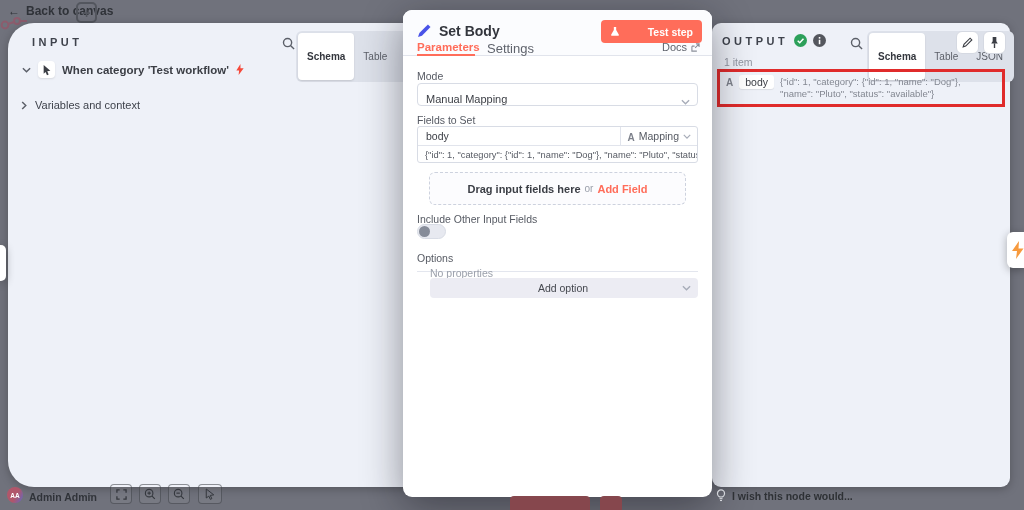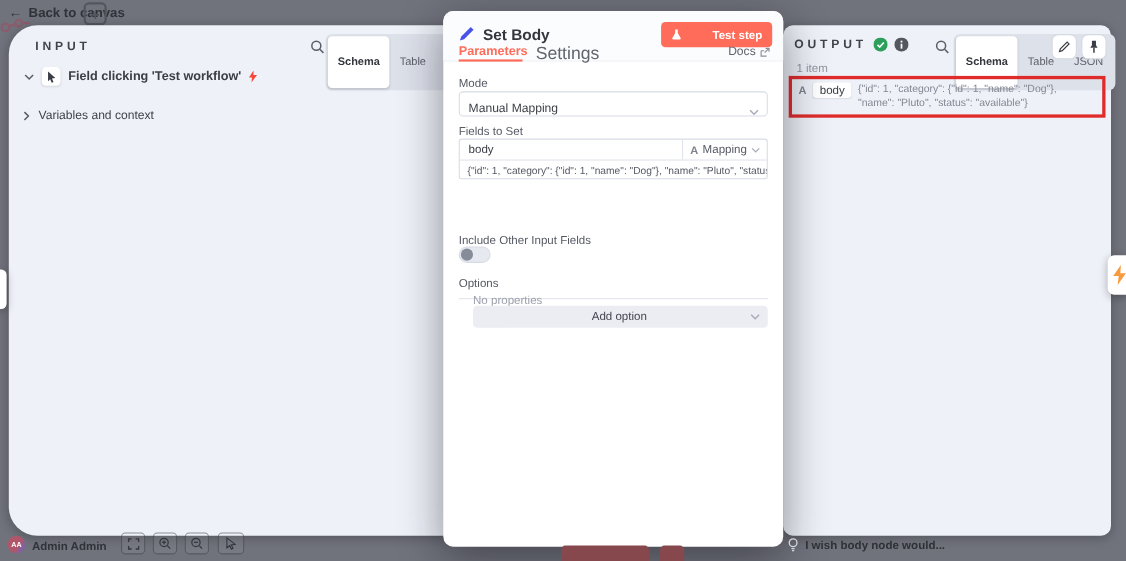--- a/index.html
+++ b/index.html
@@ -41,21 +41,21 @@
 
   
   #modal{ left:403px; top:10px; width:309px; height:487px; background:#fff; border-radius:9px;
     box-shadow:0 10px 40px rgba(15,15,25,.45); }
   #modal-head{ left:0; top:0; width:309px; height:46px; background:#fbfcfe;
     border-radius:9px 9px 0 0; border-bottom:1px solid #e1e4ec; }
   .modal-title{ font-size:14px; font-weight:700; color:#33363d; }
   .test-btn{ height:23px; background:#ff6d5a; border-radius:4px; color:#fff; font-size:10.5px; font-weight:700;
     display:flex; align-items:center; gap:5px; padding:0 9px; }
   .tab-active{ font-size:11.5px; font-weight:700; color:#ff6d5a; }
-  .tab{ font-size:16px; color:#60646d; }
+  .tab{ font-size:13px; color:#60646d; }
   .tab-underline{ height:2px; background:#ff6d5a; }
   .docs-link{ font-size:11px; color:#60646d; display:flex; align-items:center; gap:4px; }
 
   .field-label{ font-size:10.5px; color:#565a63; }
   .select{ border:1px solid #d8dce5; border-radius:4px; background:#fff; display:flex; align-items:flex-end; }
   .select .val{ font-size:11px; color:#3b3e45; padding-left:8px; flex:1; }
   .chev{ color:#a7acb8; padding-right:7px; display:flex; }
 
   #field-box{ left:14px; top:116px; width:281px; height:37px; border:1px solid #d8dce5; border-radius:3px; background:#fff; }
   #field-box .name-row{ display:flex; height:18px; align-items:center; }
@@ -133,21 +133,21 @@
       <span style="color:#5b5f68; display:flex;">
         <svg width="9" height="6" viewBox="0 0 10 6">
             <polyline points="1,1 5,5 9,1" fill="none" stroke="currentColor" stroke-width="1.6"></polyline>
           </svg>
       </span>
       <span class="cursor-box">
         <svg width="10" height="12" viewBox="0 0 12 14">
             <path d="M2 1 L10 8 L6.3 8.6 L8 12.5 L6 13.4 L4.3 9.4 L2 11.6 Z" fill="#3b3e45"></path>
           </svg>
       </span>
-      <span class="row-label">Field clicking 'Test workflow'</span>
+      <span class="row-label">When category 'Test workflow'</span>
       <span style="display:flex;">
         <svg width="8" height="11" viewBox="0 0 8 12">
             <path d="M4.5 0 L0 7 H3 L2.5 12 L8 4.5 H4.5 Z" fill="#f5493a"></path>
           </svg>
       </span>
     </div>
     <div class="abs muted" style="right:13px; top:40px; font-size:10.5px;">1 item</div>
 
 
     <div class="abs" style="left:13px; top:76px; display:flex; align-items:center; gap:8px;">
@@ -264,20 +264,25 @@
           <span class="chev" style="padding:0;">
             <svg width="8" height="5" viewBox="0 0 10 6">
                 <polyline points="1,1 5,5 9,1" fill="none" stroke="currentColor" stroke-width="1.5"></polyline>
               </svg>
           </span>
         </div>
       </div>
       <div class="val-row">{"id": 1, "category": {"id": 1, "name": "Dog"}, "name": "Pluto", "status": "available"}</div>
     </div>
 
+    <div id="drag-box" class="abs">
+      <span class="d1">Drag input fields here</span>
+      <span class="d2">or</span>
+      <span class="d3">Add Field</span>
+    </div>
 
     <div class="abs field-label" style="left:14px; top:203px;">Include Other Input Fields</div>
     <div class="abs toggle">
       <div class="knob"></div>
     </div>
 
     <div id="options-head" class="abs">
       <span class="field-label">Options</span>
     </div>
     <div class="abs" style="left:27px; top:257px; font-size:10.5px; color:#9ba0ab;">No properties</div>
@@ -335,21 +340,21 @@
   <div class="abs dim-red" style="left:600px; top:496px; width:22px; height:14px;"></div>
 
   <div class="abs wish">
     <span style="display:flex;">
       <svg width="10" height="13" viewBox="0 0 10 14">
           <circle cx="5" cy="4.8" r="3.8" fill="none" stroke="#d5d7dc" stroke-width="1.3"></circle>
           <line x1="3.4" y1="10.4" x2="6.6" y2="10.4" stroke="#d5d7dc" stroke-width="1.2"></line>
           <line x1="3.9" y1="12.4" x2="6.1" y2="12.4" stroke="#d5d7dc" stroke-width="1.2"></line>
         </svg>
     </span>
-    <span>I wish body node would...</span>
+    <span>I wish this node would...</span>
   </div>
 
   <div id="stub-left" class="abs stub"></div>
   <div id="stub-right" class="abs stub">
     <span style="display:flex; margin-left:4px;">
       <svg width="13" height="20" viewBox="0 0 13 20">
           <path d="M8 1 L1 11 H6 L5 19 L12.5 8.5 H7.5 Z" fill="#f79a3e"></path>
         </svg>
     </span>
   </div>

